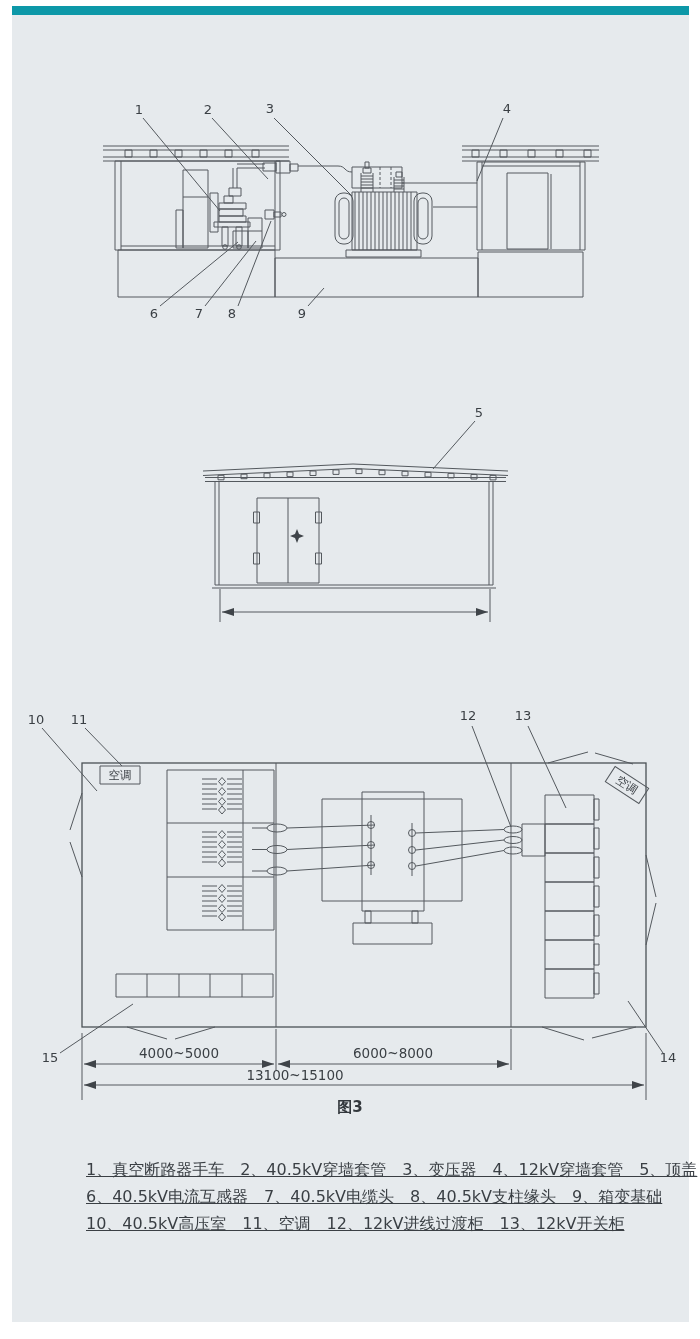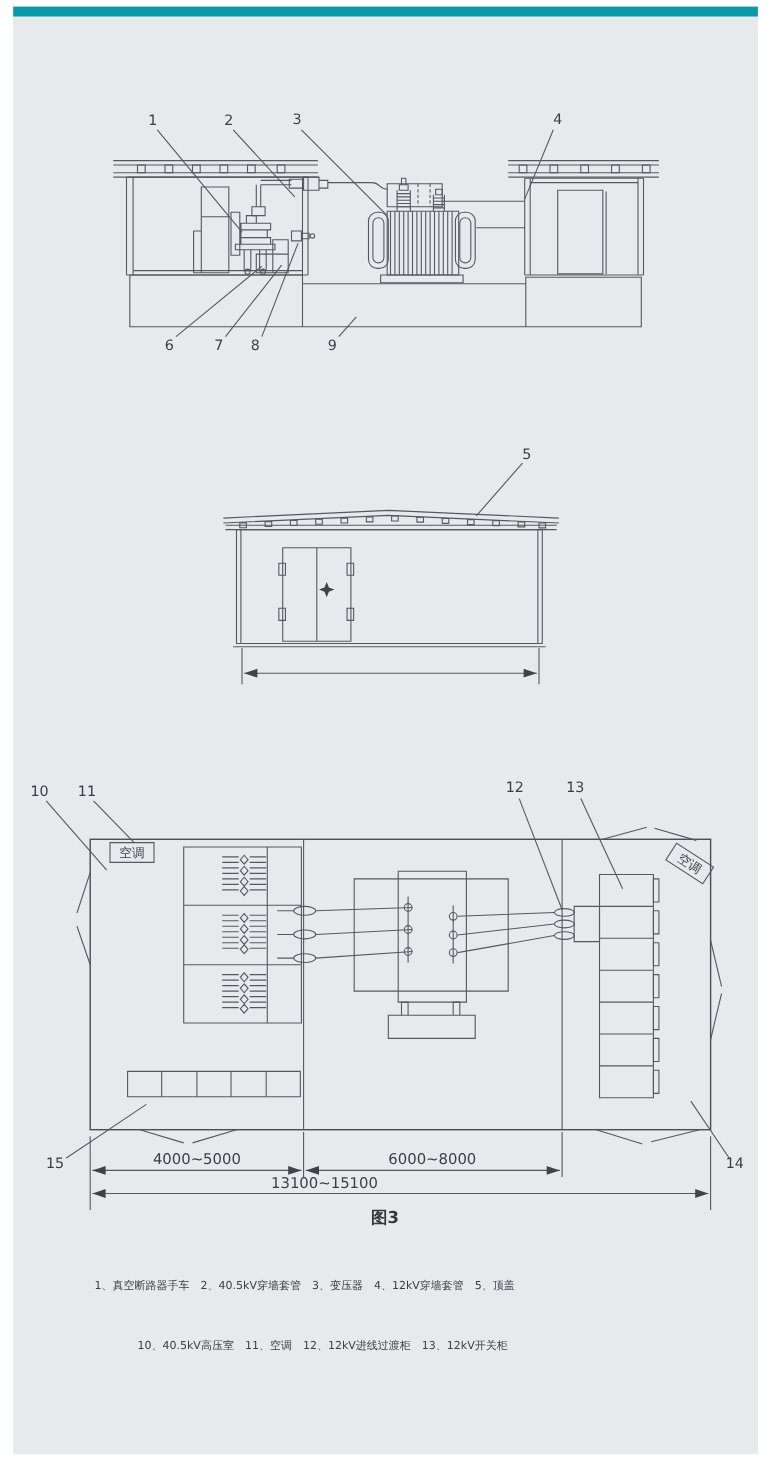--- a/index.html
+++ b/index.html
@@ -10,22 +10,22 @@
   .drawing{position:absolute;left:0;top:0;width:700px;height:1339px;}
   
   .ln{stroke:#54595e;stroke-width:1;fill:none;}
   .lw{stroke:#4b5055;stroke-width:1.3;fill:none;}
   .ar{fill:#3f4449;stroke:none;}
   text{font-family:"DejaVu Sans",sans-serif;}
   .ct{font-size:13px;fill:#3a3f44;}
   .dt{font-size:13.5px;fill:#3a3f44;}
   .cap{font-size:15px;font-weight:600;fill:#33383d;}
   .ac{font-size:11.5px;fill:#3a3f44;}
-  .legend{position:absolute;left:86px;width:560px;color:#3a3f44;font-size:10px;
-          line-height:20px;white-space:nowrap;}
+  .legend{position:absolute;left:86px;width:560px;color:#3a3f44;font-size:16px;
+          line-height:20px;white-space:nowrap;text-decoration:underline;}
 </style>
 </head>
 <body>
 
 <div class="page">
   <div class="content"></div>
   <div class="topbar"></div>
 
   <svg class="drawing" viewBox="0 0 700 1339" xmlns="http://www.w3.org/2000/svg">
 
@@ -211,14 +211,15 @@
         <text class="ct" x="668" y="1062" text-anchor="middle">14</text>
         <text class="ct" x="50" y="1062" text-anchor="middle">15</text>
         <path class="ln" d="M42 728 L97 791 M85 728 L122 766 M472 726 L511 827 M528 726 L566 808 M663 1053 L628 1001 M60 1053 L133 1004"></path>
       </g>
 
       <text class="cap" x="350" y="1112" text-anchor="middle">图3</text>
     </g>
   </svg>
 
   <div class="legend" style="top:1160px;">1、真空断路器手车　2、40.5kV穿墙套管　3、变压器　4、12kV穿墙套管　5、顶盖</div>
-  <div class="legend" style="top:1214px;margin-left:39px;">10、40.5kV高压室　11、空调　12、12kV进线过渡柜　13、12kV开关柜</div>
+  <div class="legend" style="top:1187px;">6、40.5kV电流互感器　7、40.5kV电缆头　8、40.5kV支柱缘头　9、箱变基础</div>
+  <div class="legend" style="top:1214px;">10、40.5kV高压室　11、空调　12、12kV进线过渡柜　13、12kV开关柜</div>
 </div>
 
 </body></html>

